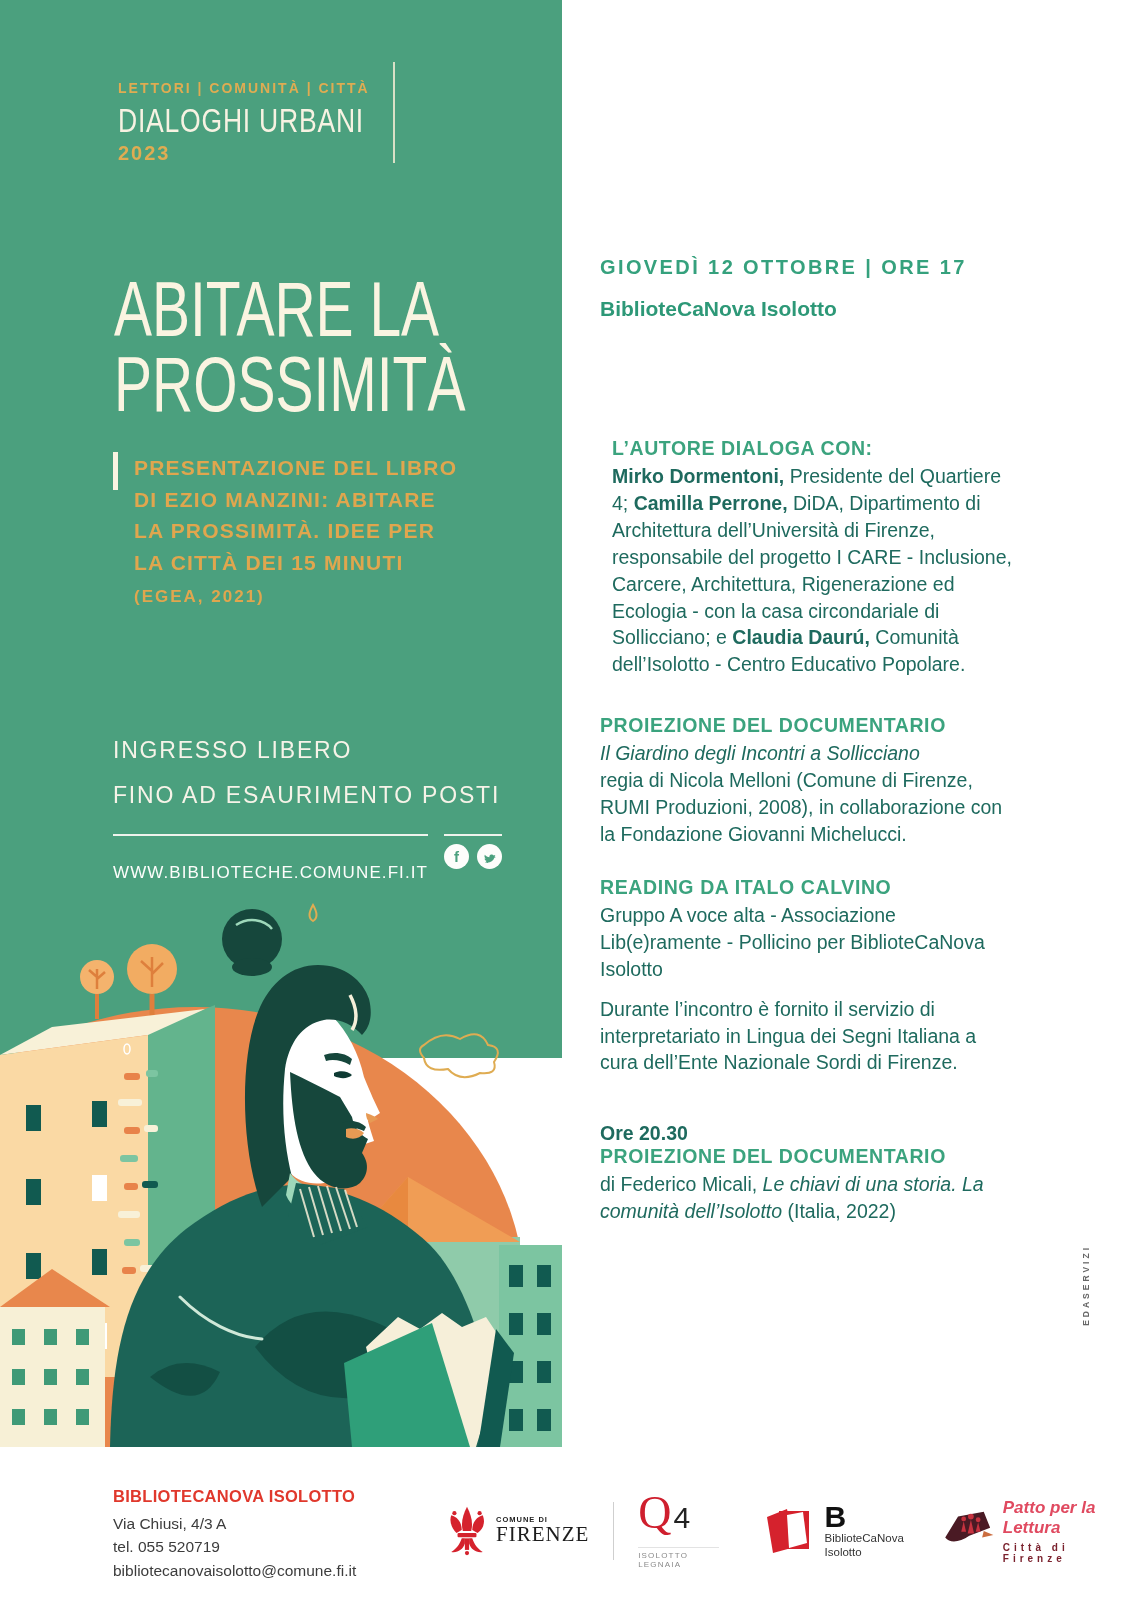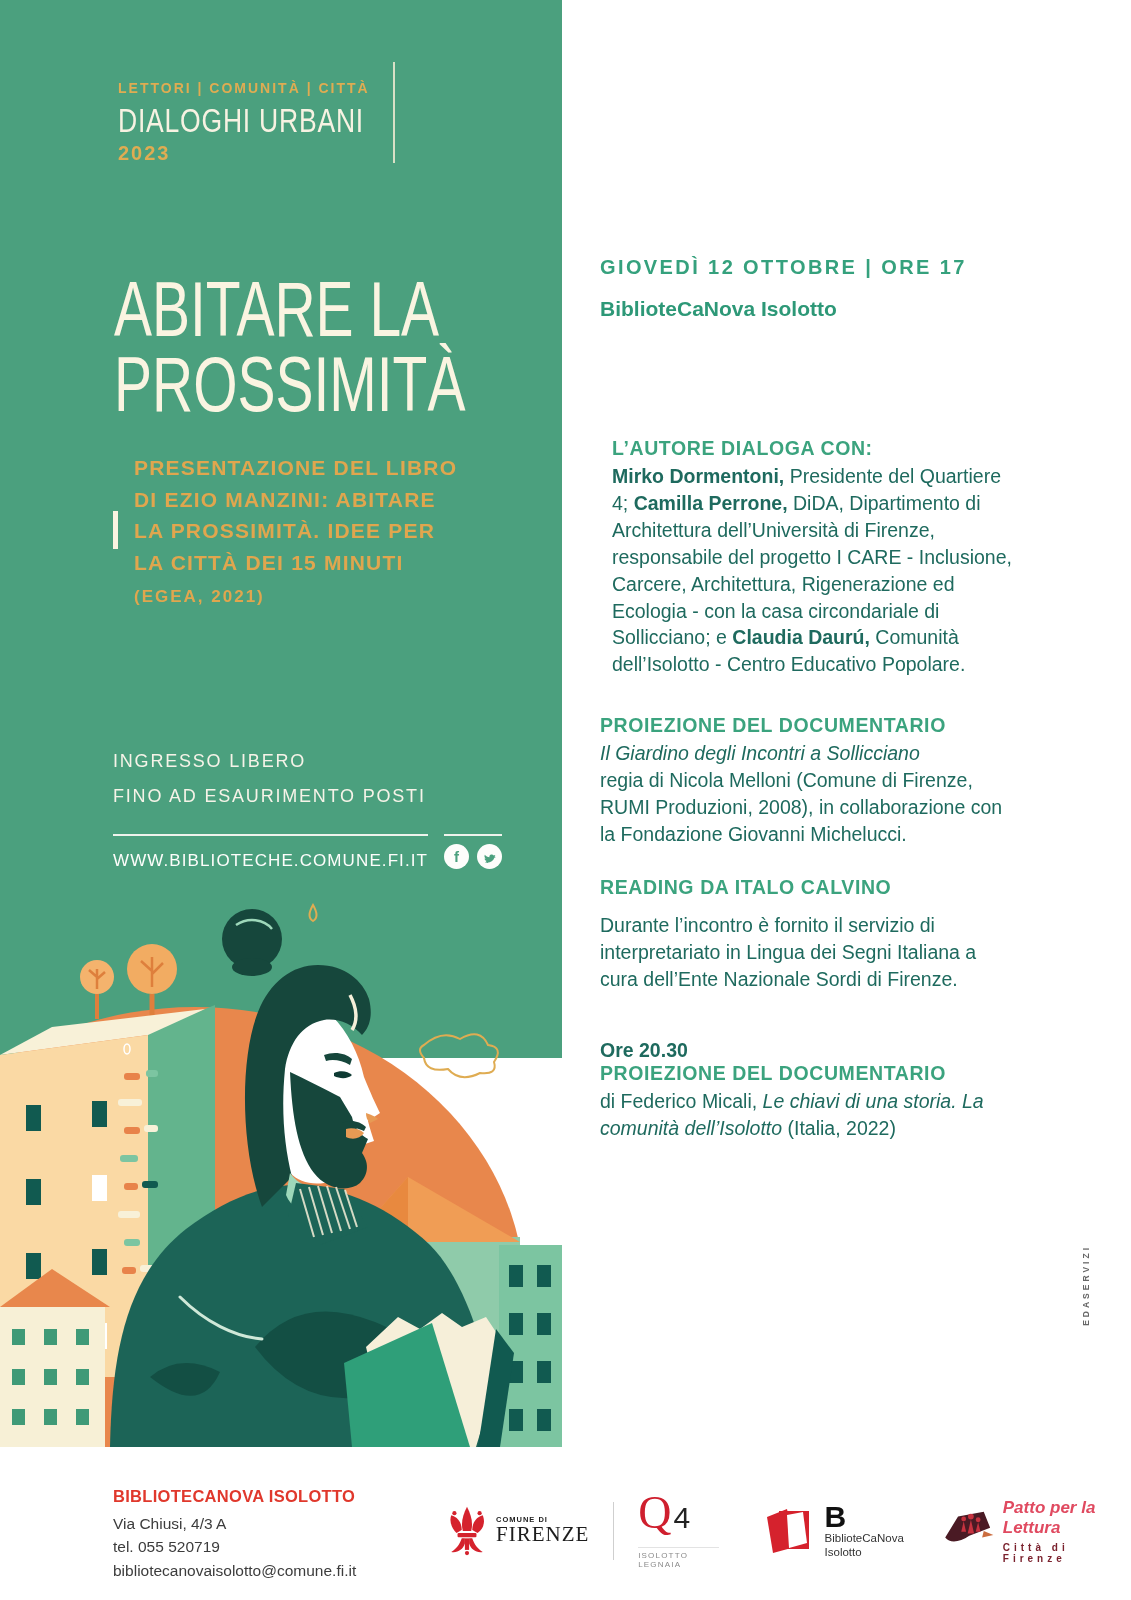--- a/index.html
+++ b/index.html
@@ -11,28 +11,28 @@
   
   .green-panel{position:absolute;left:0;top:0;width:562px;height:1058px;background:#4BA07E;}
   .header{position:absolute;left:118px;top:80px;}
   .eyebrow{color:#DFAC52;font-size:14px;font-weight:700;letter-spacing:2px;}
   .brand{color:#F7F2E2;font-size:34px;font-weight:500;letter-spacing:1px;margin-top:5px;
          transform:scaleX(0.78);transform-origin:left top;white-space:nowrap;}
   .year{color:#DFAC52;font-size:20px;font-weight:700;letter-spacing:2px;width:250px;margin-top:2px;}
   .header-rule{position:absolute;left:393px;top:62px;width:2px;height:101px;background:#F2EBD2;opacity:.85;}
   .title{position:absolute;left:114px;top:272px;color:#FAF4E1;font-size:77px;font-weight:400;
          line-height:.98;white-space:pre-line;transform:scaleX(0.74);transform-origin:left top;}
-  .subtitle-block{position:absolute;left:113px;top:452px;display:flex;align-items:center;}
+  .subtitle-block{position:absolute;left:113px;top:452px;display:flex;}
   .subtitle-bar{width:5px;height:38px;background:#FAF4E1;margin-right:16px;flex:none;}
   .subtitle{color:#E0A64E;font-size:21px;font-weight:700;letter-spacing:1.2px;line-height:1.5;white-space:pre-line;}
   .edition{color:#E0A64E;font-size:17px;font-weight:600;letter-spacing:2px;margin-top:9px;}
-  .entry{position:absolute;left:113px;top:744px;color:#F6F3E8;font-size:18px;font-weight:500;
+  .entry{position:absolute;left:113px;top:728px;color:#F6F3E8;font-size:23px;font-weight:500;
          letter-spacing:1.8px;line-height:1.95;white-space:pre-line;}
   .site-row{position:absolute;left:113px;top:834px;display:flex;align-items:flex-start;}
-  .site-text{border-top:2px solid #EFF3EC;padding-top:15px;color:#FDFDFB;font-size:17px;
+  .site-text{border-top:2px solid #EFF3EC;padding-top:27px;color:#FDFDFB;font-size:17px;
              font-weight:500;letter-spacing:1.1px;}
   .site-icons{border-top:2px solid #EFF3EC;padding-top:8px;margin-left:16px;display:flex;gap:8px;}
   .circle-icon{width:25px;height:25px;border-radius:50%;background:#FDFDFB;display:flex;
                align-items:center;justify-content:center;color:#4BA07E;font-weight:800;font-size:15px;cursor:pointer;}
   .illu{position:absolute;left:0;top:877px;}
   
   .right-col{position:absolute;left:600px;top:256px;width:412px;}
   .date-line{color:#35A17D;font-size:20px;font-weight:600;letter-spacing:2.4px;}
   .venue{color:#2D9877;font-size:21px;font-weight:800;margin-top:18px;}
   .section{margin-top:0;}
@@ -269,20 +269,21 @@
     </div>
 
     <div class="section sec-doc1">
       <div class="sec-head">PROIEZIONE DEL DOCUMENTARIO</div>
       <div class="body-p"><span class="i">Il Giardino degli Incontri a Sollicciano</span><span>
 regia di Nicola Melloni (Comune di Firenze, RUMI Produzioni, 2008), in collaborazione con la Fondazione Giovanni Michelucci.</span></div>
     </div>
 
     <div class="section sec-reading">
       <div class="sec-head">READING DA ITALO CALVINO</div>
+      <div class="body-p">Gruppo A voce alta - Associazione Lib(e)ramente - Pollicino per BiblioteCaNova Isolotto</div>
       <div class="body-p note-p">Durante l’incontro è fornito il servizio di interpretariato in Lingua dei Segni Italiana a cura dell’Ente Nazionale Sordi di Firenze.</div>
     </div>
 
     <div class="section sec-evening">
       <div class="ore">Ore 20.30</div>
       <div class="sec-head">PROIEZIONE DEL DOCUMENTARIO</div>
       <div class="body-p"><span>di Federico Micali, </span><span class="i">Le chiavi di una storia. La comunità dell’Isolotto</span><span> (Italia, 2022)</span></div>
     </div>
   </div>
 

